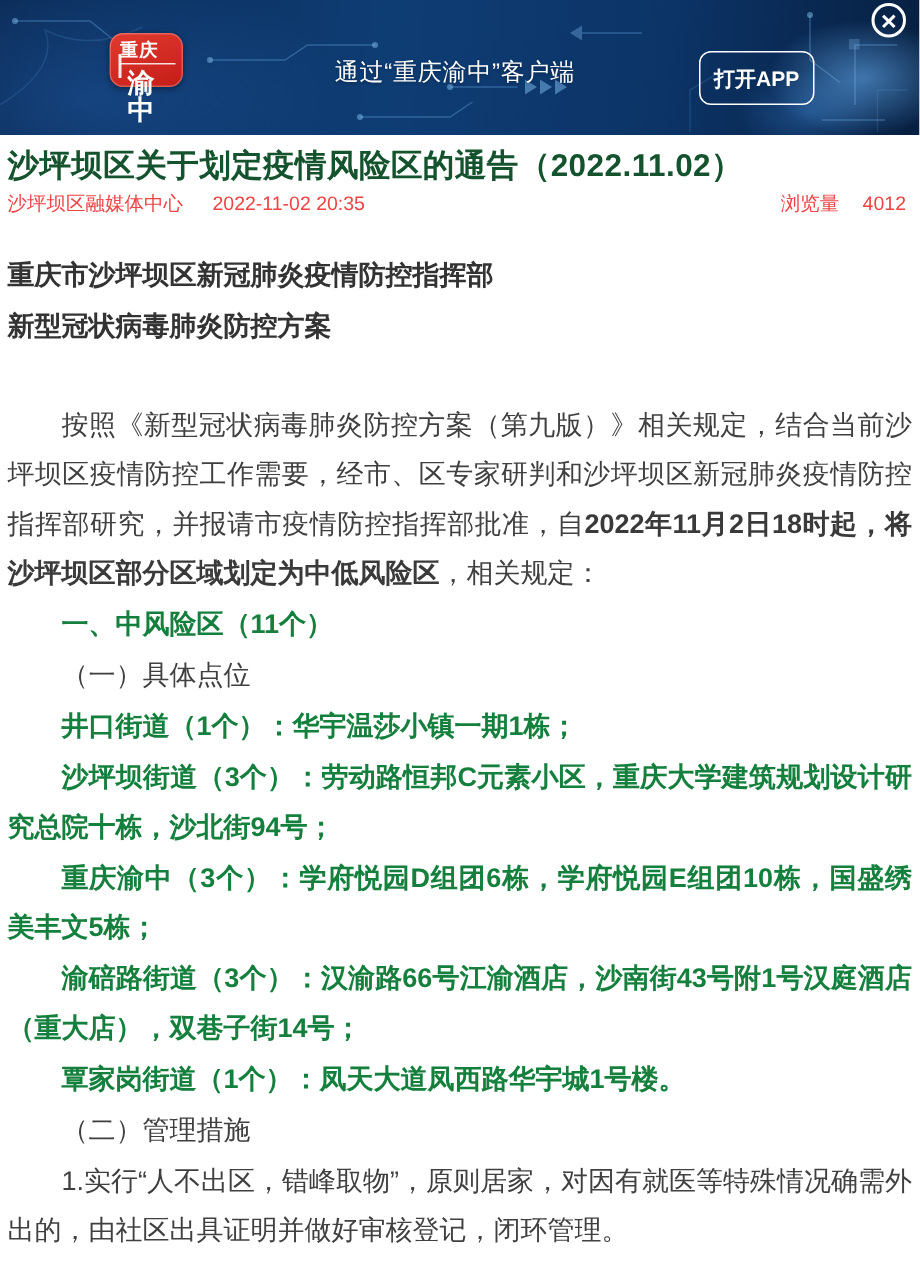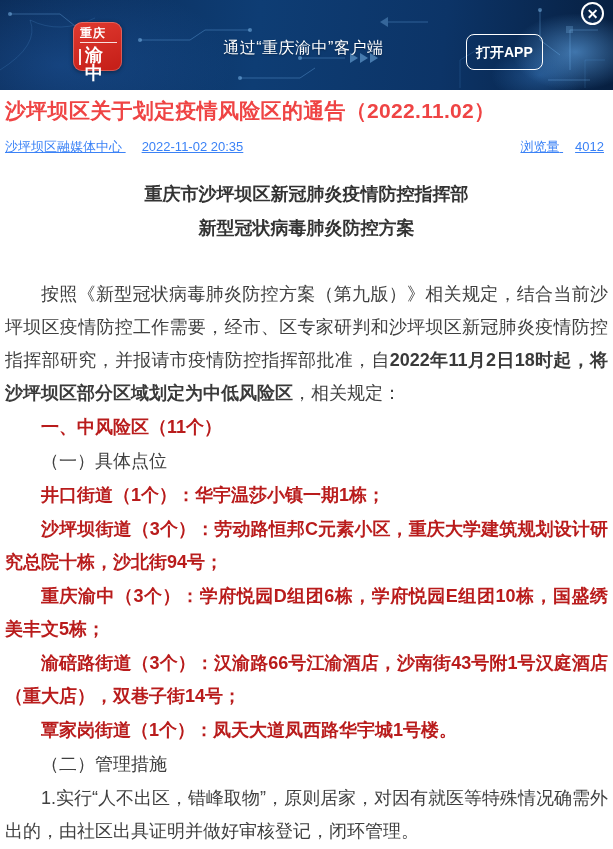--- a/index.html
+++ b/index.html
@@ -19,21 +19,21 @@
       radial-gradient(90px 55px at 575px 52px, rgba(110,185,255,.55), rgba(110,185,255,0) 70%),
       radial-gradient(70px 40px at 540px 75px, rgba(70,150,235,.35), rgba(70,150,235,0) 70%),
       radial-gradient(240px 120px at 60px 65px, rgba(45,115,205,.30), rgba(45,115,205,0) 72%),
       linear-gradient(96deg, #0a2a55 0%, #0e3d74 42%, #0c3467 72%, #071f40 100%);
     overflow: hidden;
   }
   .circuit { position: absolute; inset: 0; }
 
   .app-logo {
     position: absolute; left: 73px; top: 22px;
-    width: 49px; height: 49px;
+    width: 49px; height: 36px;
     border-radius: 9px;
     background: linear-gradient(160deg, #e03a30, #c41d17);
     box-shadow: 0 0 0 1px rgba(255,255,255,.25) inset, 0 1px 4px rgba(0,0,0,.4);
     color: #fff;
     padding: 5px 5px 4px 7px;
     line-height: 1;
   }
   .app-logo .logo-top {
     display: block; font-size: 12px; font-weight: 700; letter-spacing: 1px;
     border-bottom: 1px solid rgba(255,255,255,.85);
@@ -79,48 +79,47 @@
     cursor: pointer; line-height: 1;
     background: rgba(10,40,80,.2);
   }
 
   
   .article { padding: 7px 5px 0 5px; }
 
   .page-title {
     margin: 0;
     font-size: 21px; line-height: 28px;
-    font-weight: 700; color: #ef4444;
+    font-weight: 700; color: #14532d;
     letter-spacing: .3px;
   }
 
   .meta {
-    margin-top: 13px;
+    margin-top: 2px;
     display: flex; justify-content: space-between; align-items: baseline;
-    font-size: 13px; color: #3b82f6;
+    font-size: 13px; color: #ef4444;
     padding-right: 4px;
-    text-decoration: underline;
   }
   .meta-left span + span { margin-left: 16px; }
   .meta-right span + span { margin-left: 12px; }
 
   .content {
     margin-top: 22px;
     font-size: 18px; line-height: 33px;
     color: #404040;
     text-align: justify;
   }
   .content p { margin: 0 0 1px 0; text-indent: 2em; }
   .doc-heading {
-    text-align: center; text-indent: 0 !important;
+    text-align: left; text-indent: 0 !important;
     font-weight: 700; color: #333333;
   }
   .doc-heading.last { margin-bottom: 33px !important; }
   .b { font-weight: 700; color: #3a3a3a; }
-  p.bold-p { font-weight: 700; color: #b91c1c; }
+  p.bold-p { font-weight: 700; color: #15803d; }
 </style>
 </head>
 <body>
 
 <div class="banner">
   <svg class="circuit" width="613" height="90" viewBox="0 0 613 90">
     <g stroke="#7ec3ff" stroke-width="1" fill="none" opacity="0.30">
       <path d="M10 14 L60 14 L75 26"></path>
       <path d="M140 40 L190 40 L205 30 L250 30"></path>
       <path d="M300 58 L345 58"></path>

